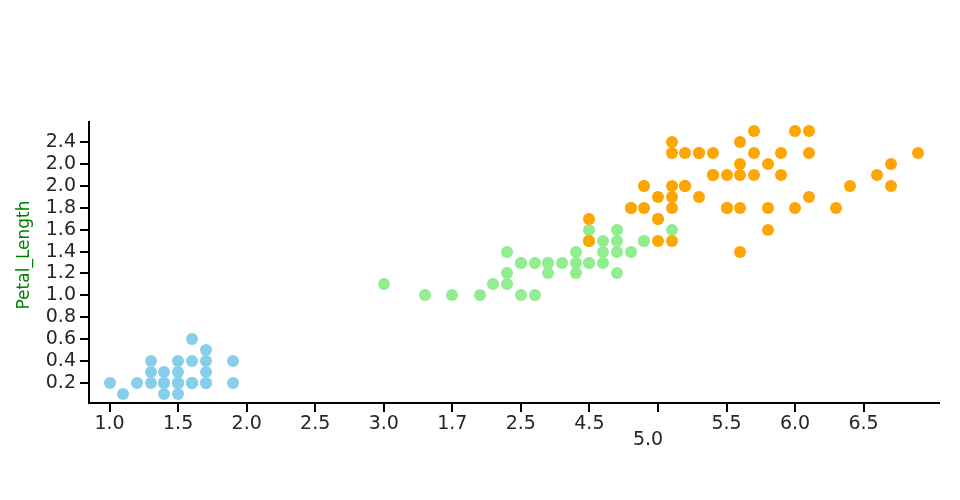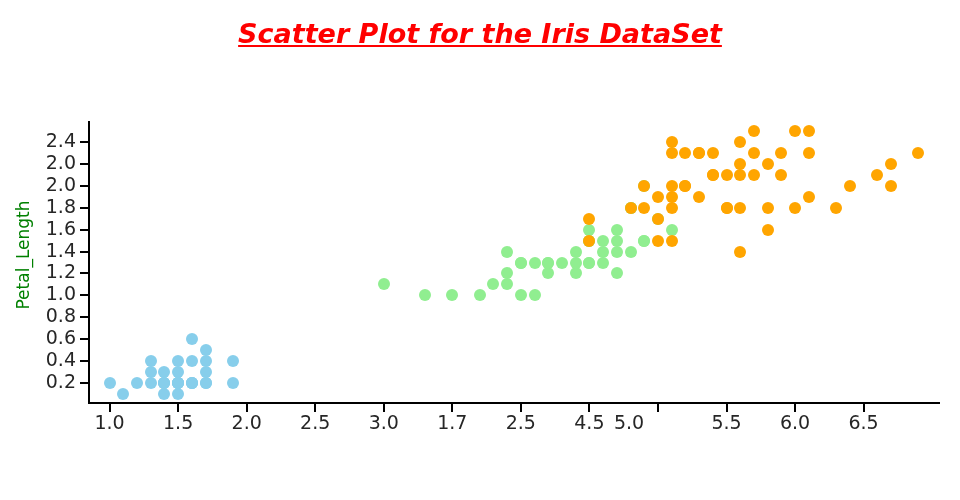--- a/index.html
+++ b/index.html
@@ -127,21 +127,20 @@
     margin-left: -6px;
     margin-top: -6px;
     border-radius: 50%;
   }
 </style>
 </head>
 <body>
 
 <div id="figure">
 
-  <div id="chart-title">Scatter Plot for the Iris DataSet</div>
 
   <div id="axis-spine-y"></div>
   <div id="axis-spine-x"></div>
 
   <div id="y-ticks-layer">
       <div class="y-tick" style="top: 382.242px;"></div>
       <div class="y-tick-label-wrap" style="top: 370.242px;">
         <div class="y-tick-label">0.2</div>
       </div>
       <div class="y-tick" style="top: 360.289px;"></div>
@@ -200,21 +199,21 @@
       <div class="x-tick-label-wrap" style="left: 280.21px;"><span class="x-tick-label">2.5</span></div>
       <div class="x-tick" style="left: 382.758px;"></div>
       <div class="x-tick-label-wrap" style="left: 348.758px;"><span class="x-tick-label">3.0</span></div>
       <div class="x-tick" style="left: 451.306px;"></div>
       <div class="x-tick-label-wrap" style="left: 417.306px;"><span class="x-tick-label">1.7</span></div>
       <div class="x-tick" style="left: 519.855px;"></div>
       <div class="x-tick-label-wrap" style="left: 485.855px;"><span class="x-tick-label">2.5</span></div>
       <div class="x-tick" style="left: 588.403px;"></div>
       <div class="x-tick-label-wrap" style="left: 554.403px;"><span class="x-tick-label">4.5</span></div>
       <div class="x-tick" style="left: 656.952px;"></div>
-      <div class="x-tick-label-wrap" style="left: 594px;"><span class="x-tick-label">5.0</span></div>
+      <div class="x-tick-label-wrap" style="left: 613px; margin-top: 16px;"><span class="x-tick-label">5.0</span></div>
       <div class="x-tick" style="left: 725.5px;"></div>
       <div class="x-tick-label-wrap" style="left: 691.5px;"><span class="x-tick-label">5.5</span></div>
       <div class="x-tick" style="left: 794.048px;"></div>
       <div class="x-tick-label-wrap" style="left: 760.048px;"><span class="x-tick-label">6.0</span></div>
       <div class="x-tick" style="left: 862.597px;"></div>
       <div class="x-tick-label-wrap" style="left: 828.597px;"><span class="x-tick-label">6.5</span></div>
     </div>
 
   <div id="plot-area">
       <div class="pt" style="left: 20.5645px; top: 261.242px; width: 12px; height: 12px; margin-left: -6px; margin-top: -6px; background: rgb(135, 206, 235);"></div>

